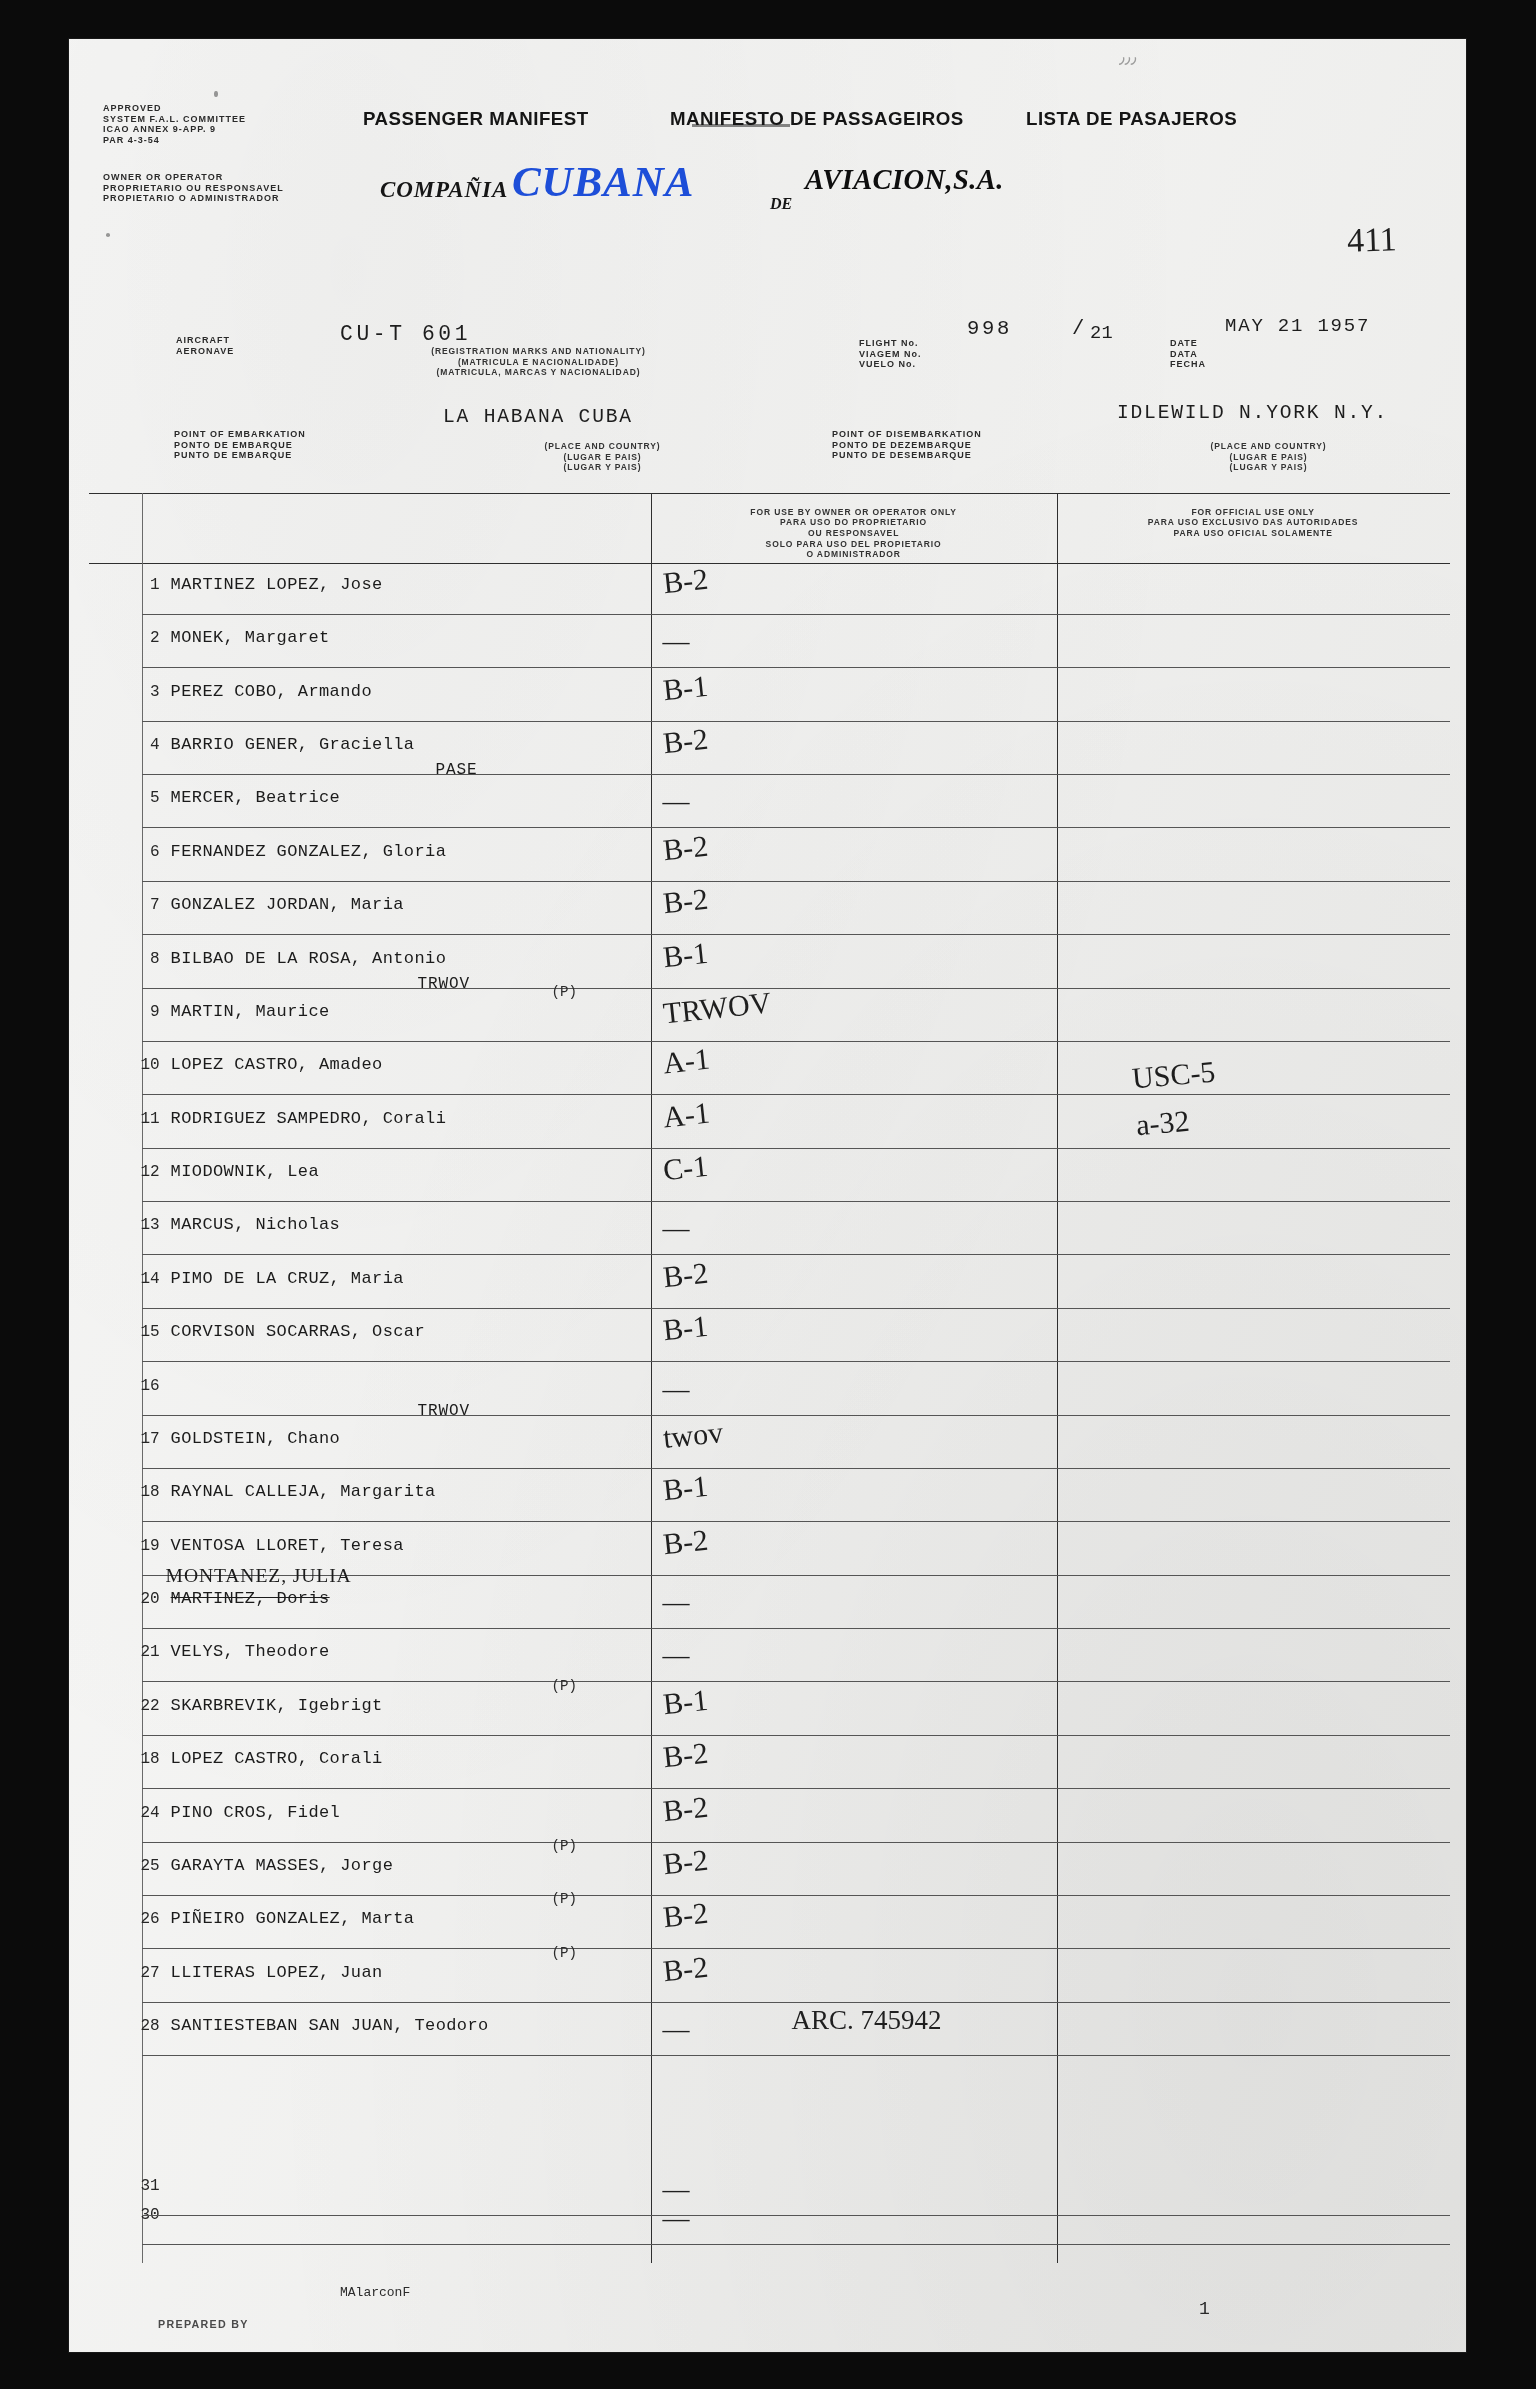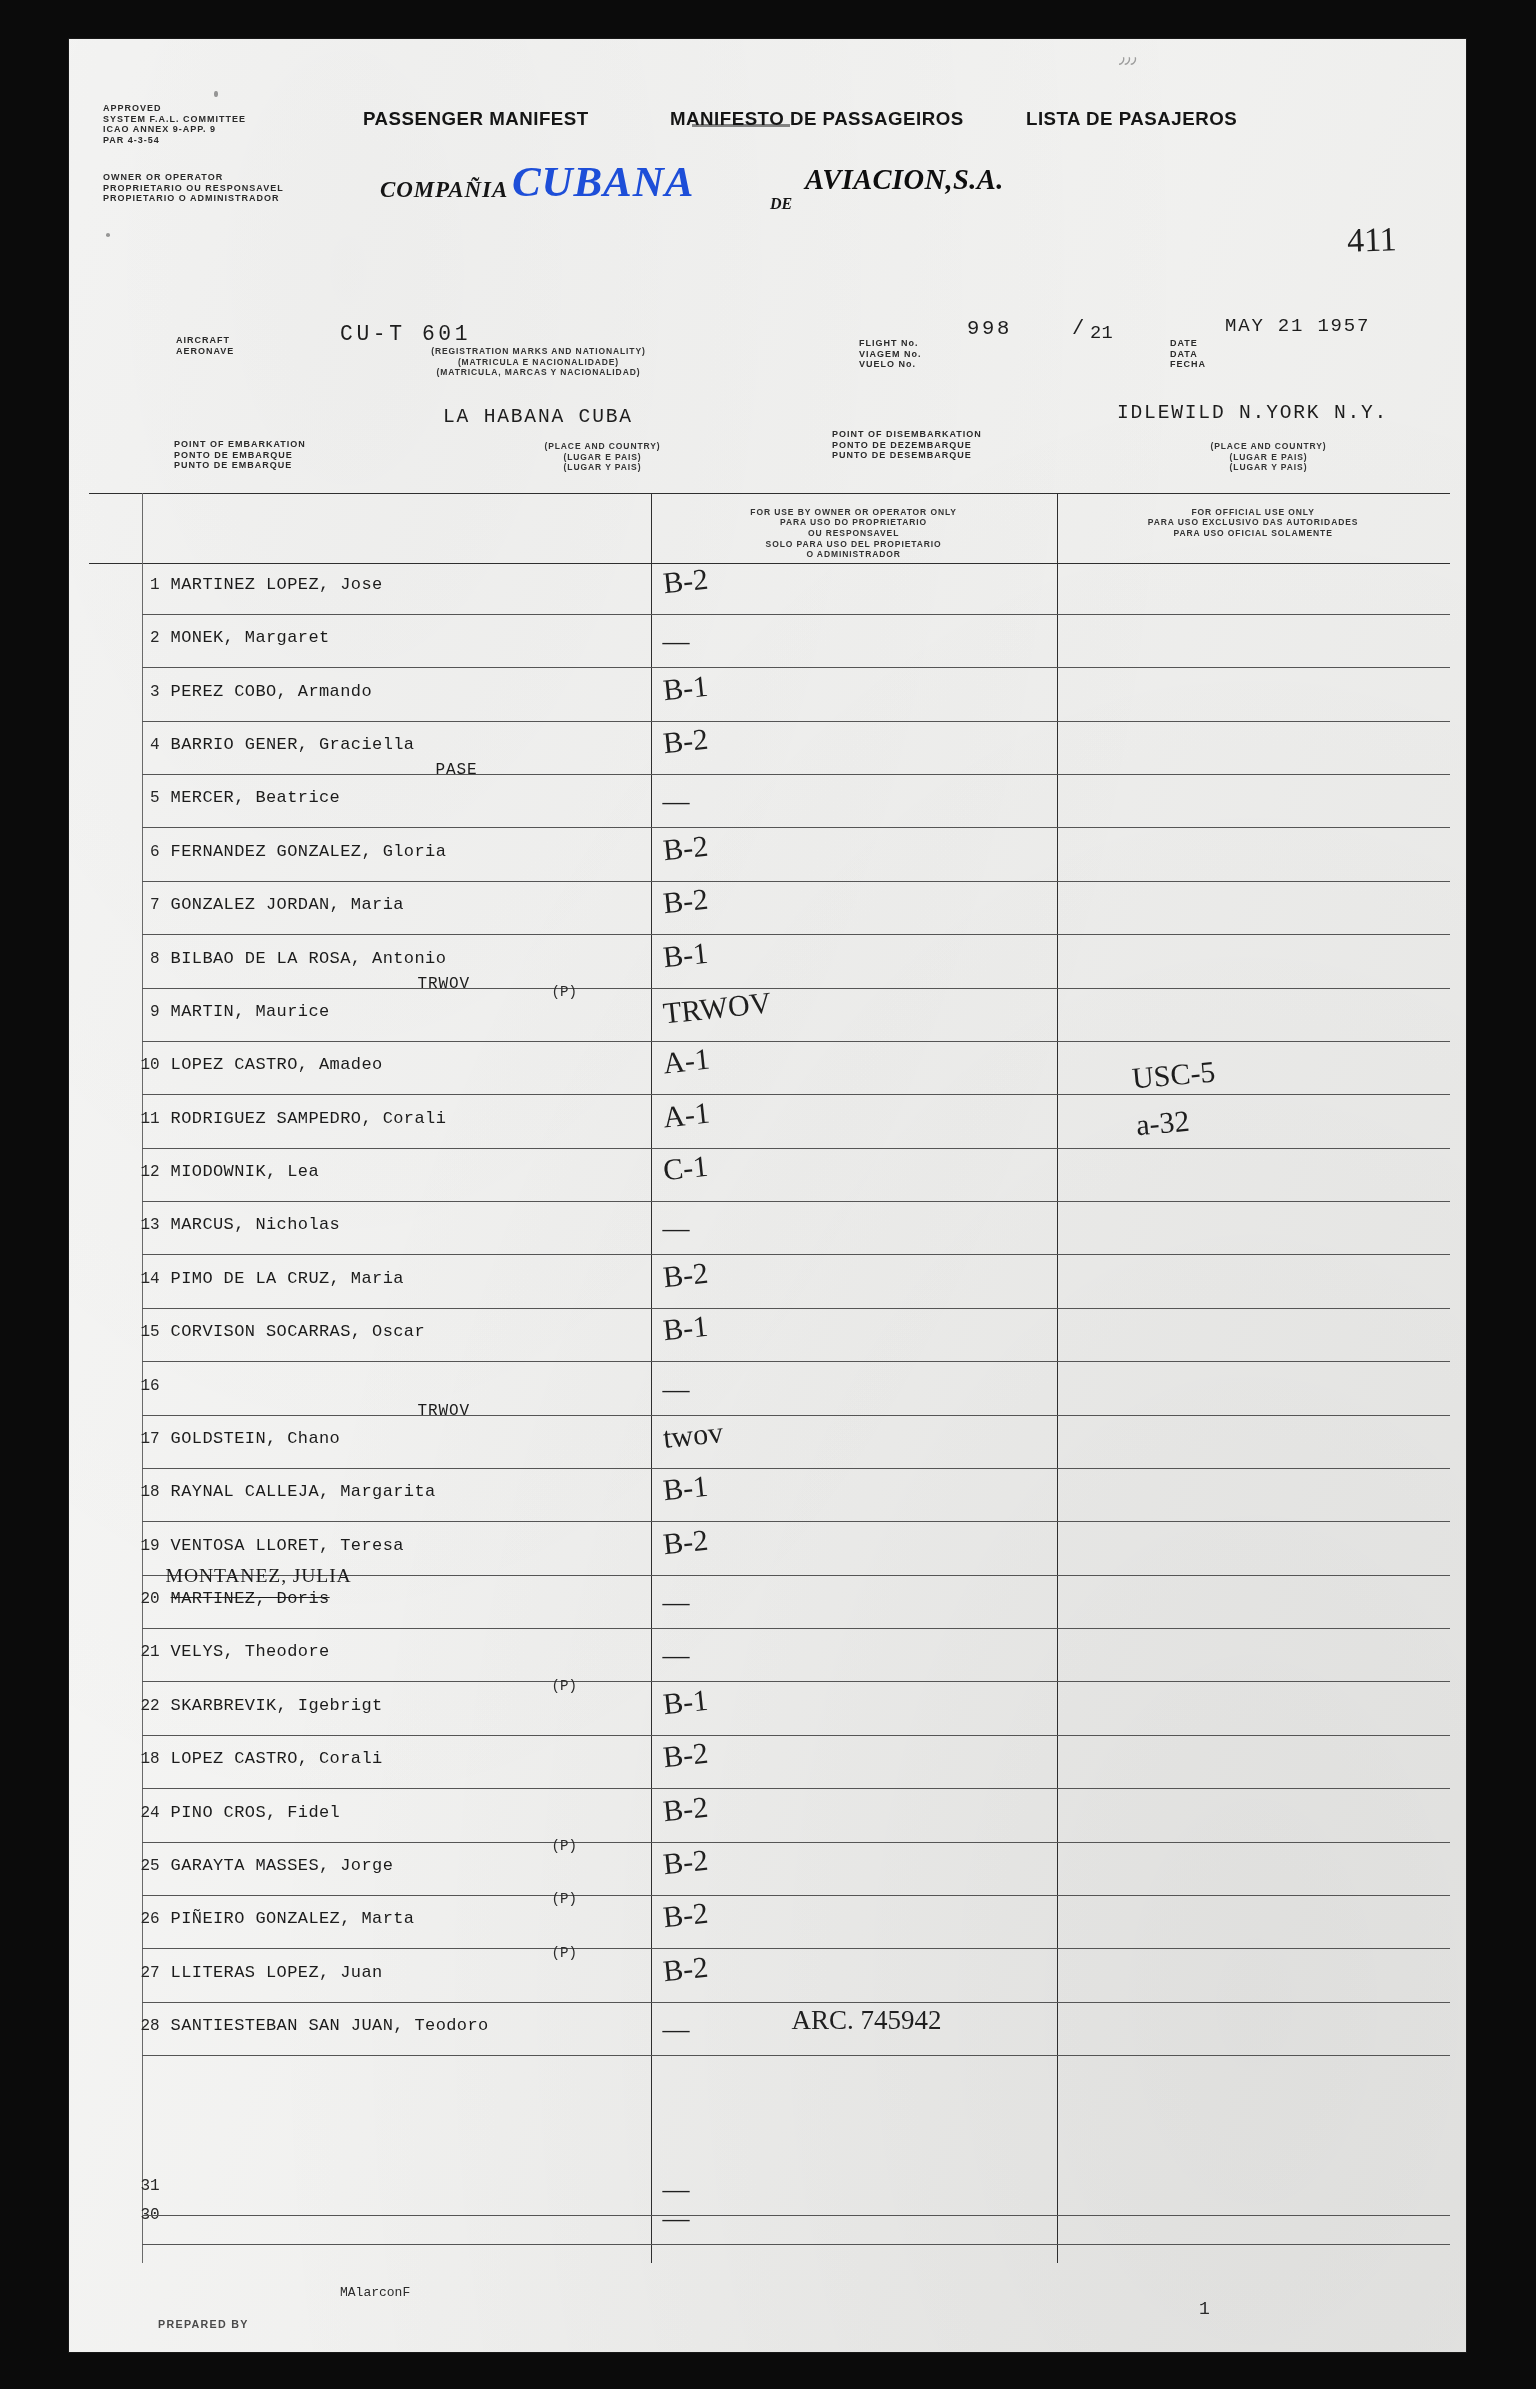--- a/index.html
+++ b/index.html
@@ -208,21 +208,20 @@
     top: 276px;
     font-size: 19px;
     letter-spacing: 1.8px;
   }
   
   .emb-lbl {
     position: absolute;
     left: 105px;
     top: 390px;
     width: 222px;
-    margin-top: 10px;
   }
   .emb-val {
     position: absolute;
     left: 374px;
     top: 367px;
     font-size: 19.6px;
     letter-spacing: 1.8px;
   }
   .emb-sub {
     position: absolute;

